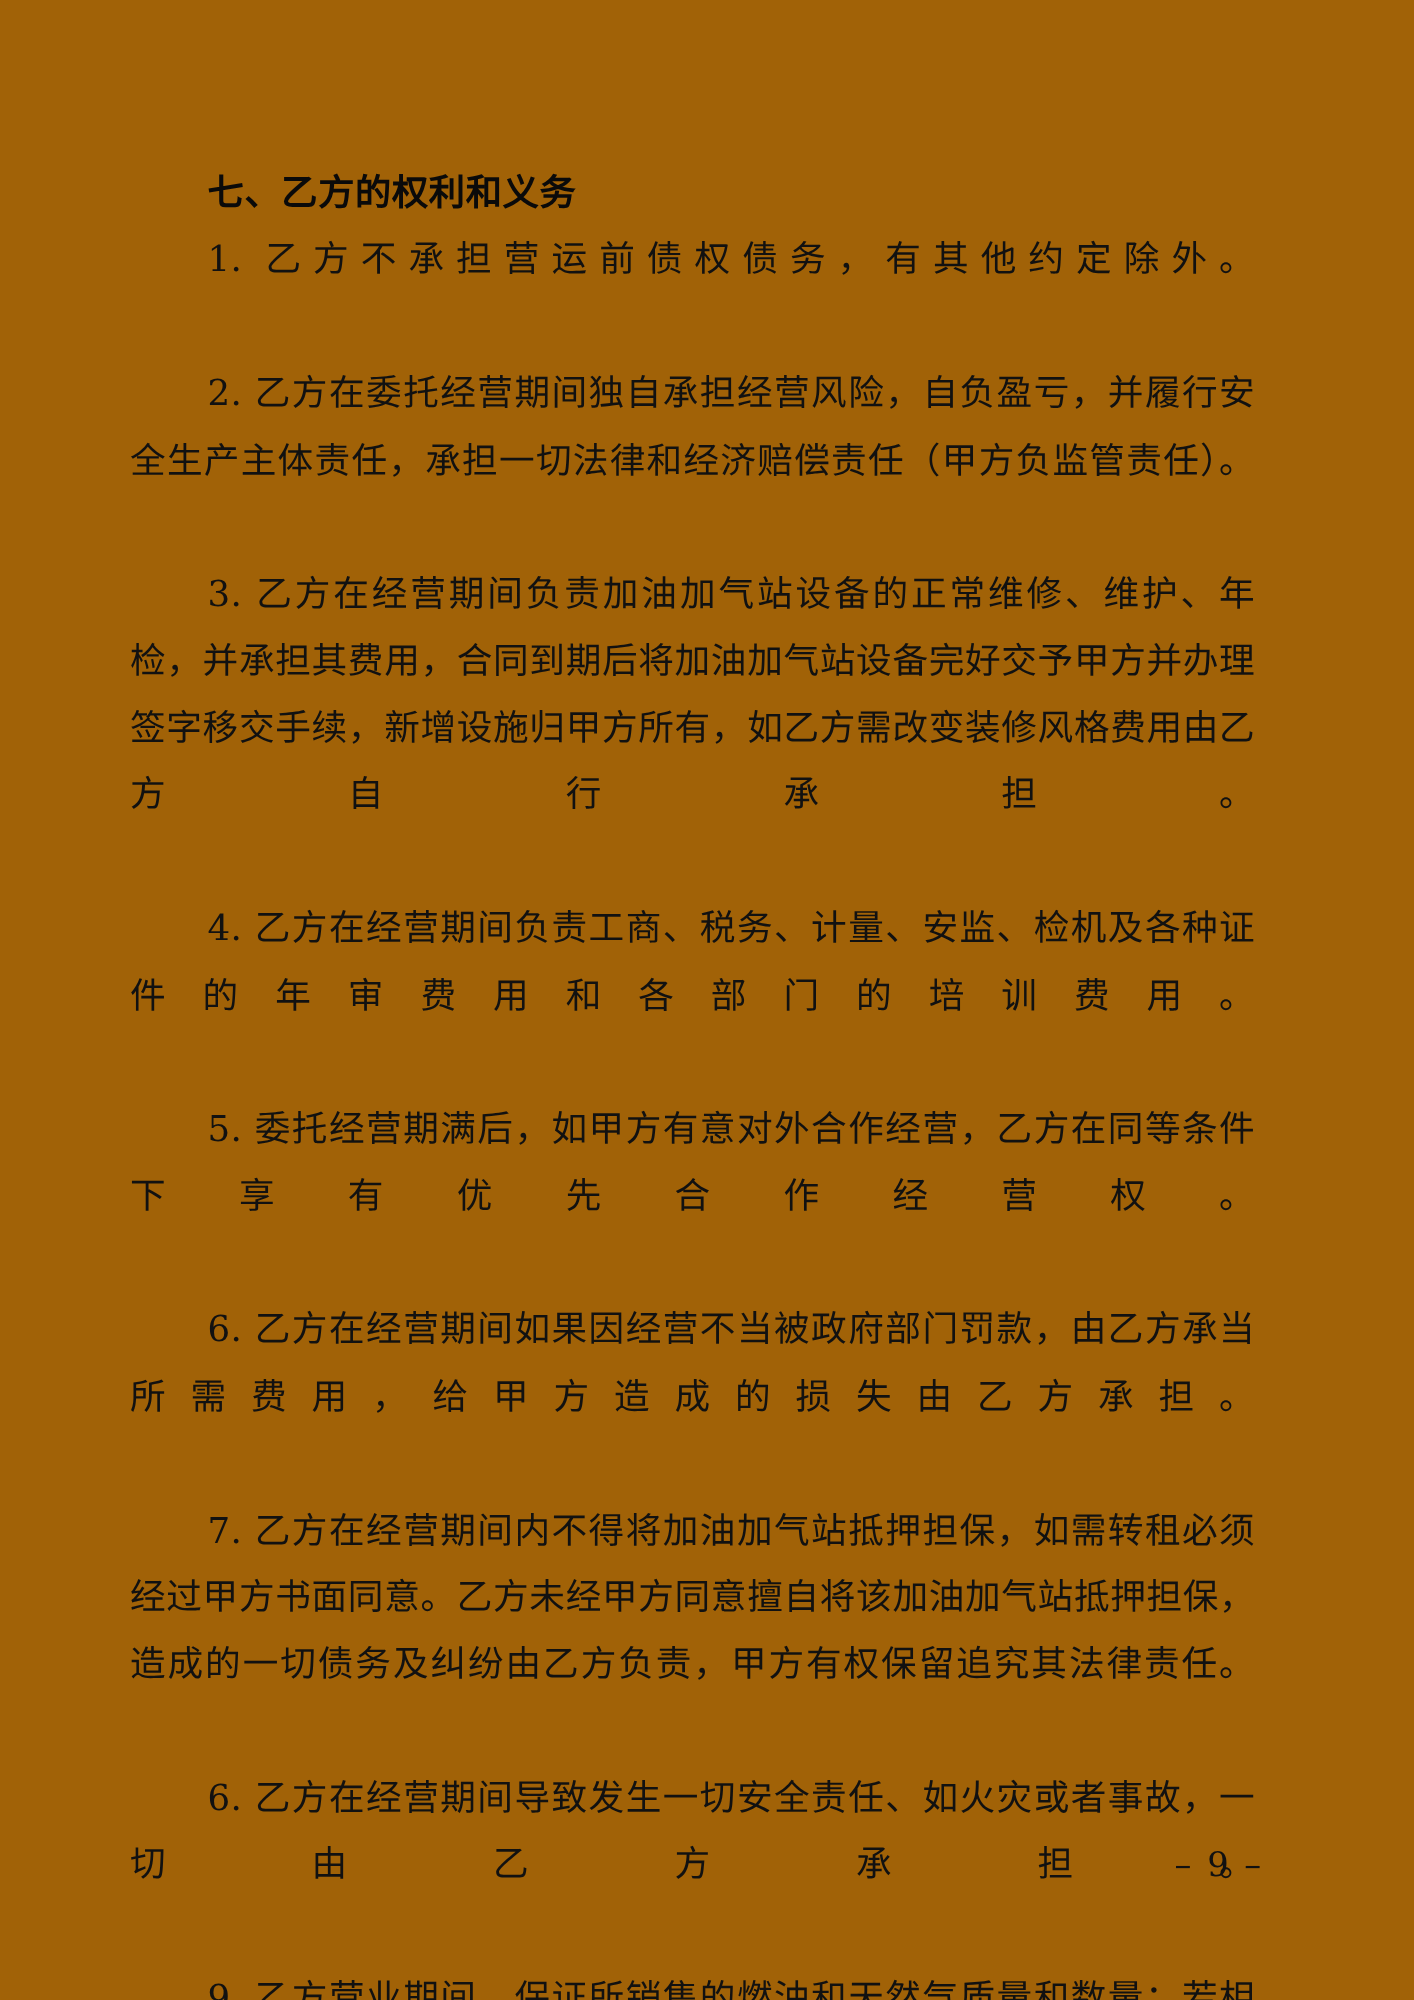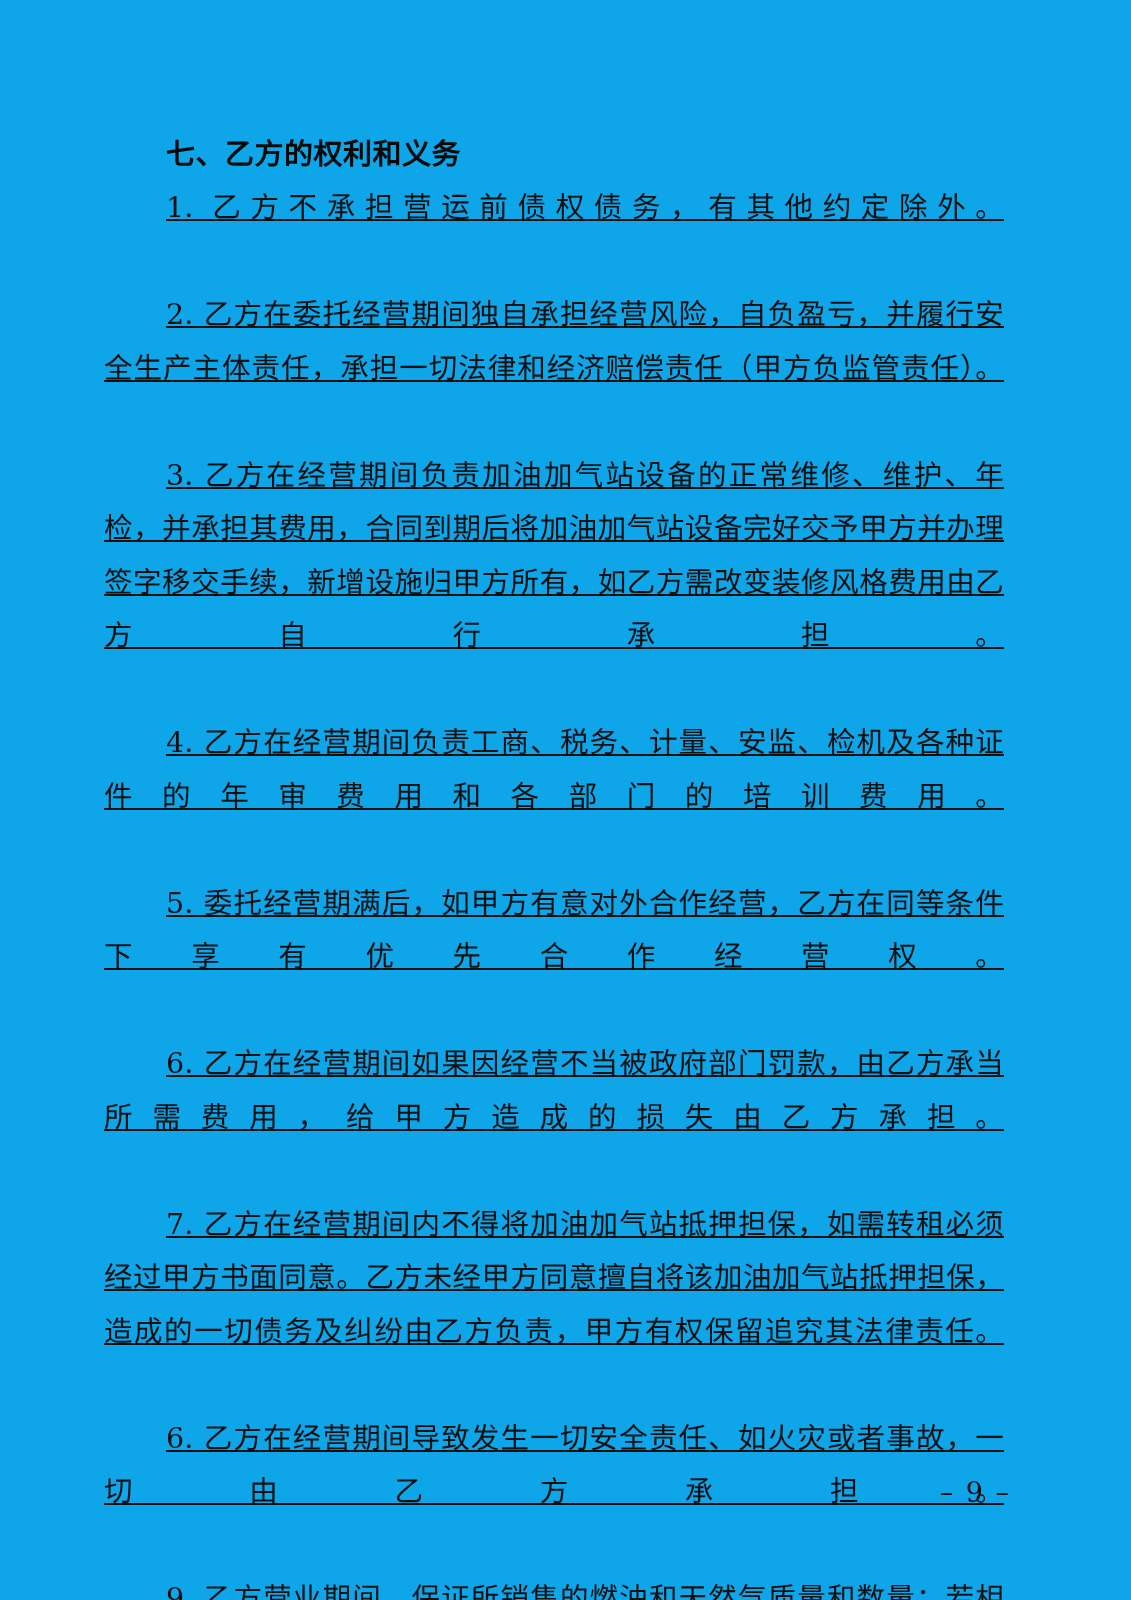--- a/index.html
+++ b/index.html
@@ -17,21 +17,21 @@
     color: #101010;
     -webkit-font-smoothing: antialiased;
   }
 
   .page {
     position: absolute;
     left: 0;
     top: 0;
     width: 1131px;
     height: 1600px;
-    background: #0ea5e9;
+    background: #a16207;
   }
 
   .content {
     position: absolute;
     left: 104px;
     top: 128px;
     width: 900px;
   }
 
   
@@ -51,21 +51,20 @@
   .para {
     font-size: 28.5px;
     line-height: 53.5px;
     letter-spacing: 0.2px;
     text-align: justify;
     text-justify: inter-character;
     text-indent: 62px;
     margin: 0;
     color: #111111;
     word-break: break-all;
-    text-decoration: underline;
   }
 
   
   .para::after {
     content: "";
     display: inline-block;
     width: 100%;
   }
 
   .page-number {

